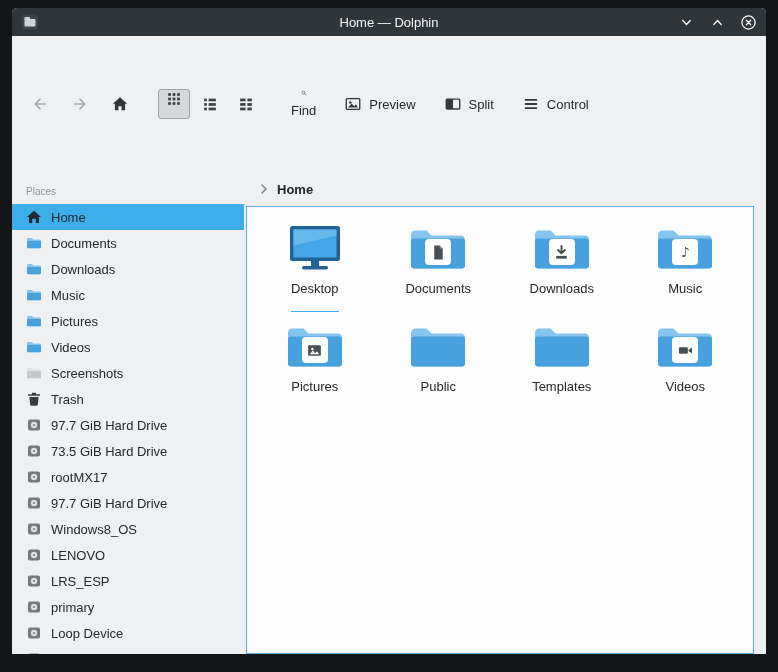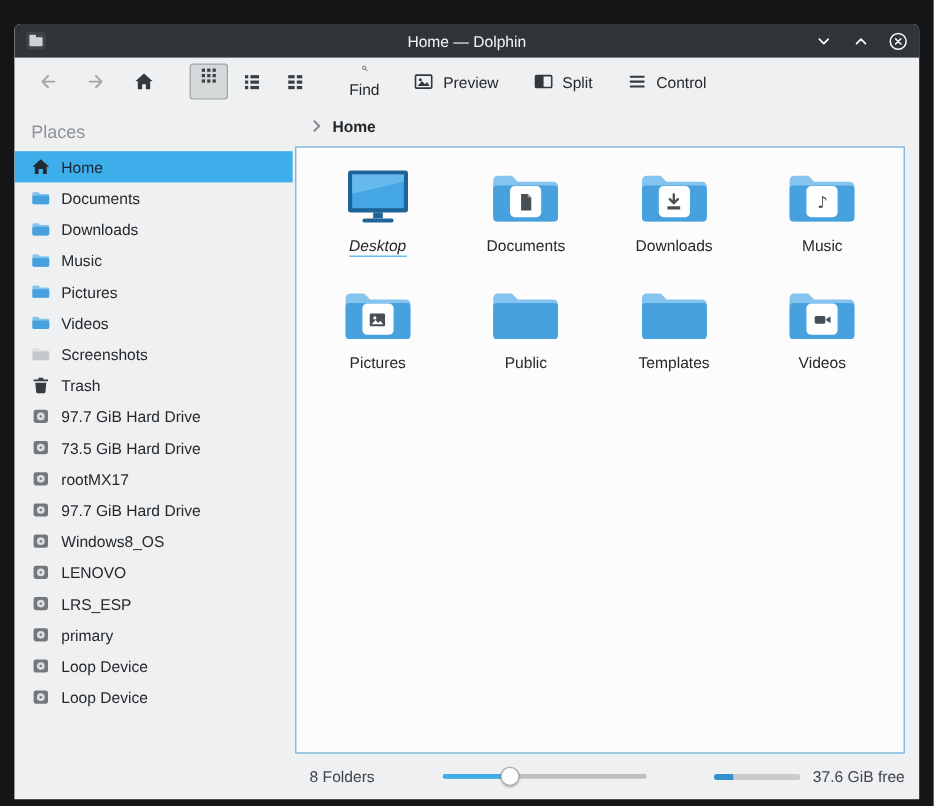--- a/index.html
+++ b/index.html
@@ -4,26 +4,27 @@
 <style>
   * { box-sizing: border-box; margin: 0; padding: 0; }
   html, body { width: 778px; height: 672px; }
   body {
     background: #131517;
     font-family: "Liberation Sans", sans-serif;
     overflow: hidden;
     position: relative;
   }
   .window {
-    position: absolute; left: 12px; top: 20px;
+    position: absolute; left: 12px; top: 8px;
     width: 754px; height: 646px;
     display: flex; flex-direction: column;
     background: #eff0f1;
     border-radius: 5px 5px 0 0;
     overflow: hidden;
+    gap: 48px;
   }
   
   .titlebar {
     flex: 0 0 28px; height: 28px;
     background: #30353a;
     display: flex; align-items: center;
     padding: 0 9px; position: relative;
   }
   .app-icon { width: 18px; height: 18px; z-index: 1; }
   .app-icon svg { width: 18px; height: 18px; display: block; }
@@ -46,21 +47,21 @@
     background: transparent; border: 1px solid transparent; border-radius: 3px;
     font-family: inherit; font-size: 13px; color: #26292c;
   }
   .tbtn svg { width: 18px; height: 18px; display: block; }
   .tbtn.active { background: #d6d9da; border-color: #9fa3a6; }
   .ml8 { margin-left: 8px; } .ml14 { margin-left: 14px; }
   .ml22 { margin-left: 22px; flex-direction: column; } .ml4 { margin-left: 4px; }
   
   .main { flex: 1; display: flex; min-height: 0; }
   .sidebar { flex: 0 0 232px; width: 232px; padding-top: 5px; overflow: hidden; }
-  .section-header { padding: 9px 14px 7px; font-size: 15px; color: #8f9396; }
+  .section-header { padding: 9px 14px 7px; font-size: 10px; color: #8f9396; }
   .section-header.devices { margin-top: 8px; }
   .place-item {
     height: 26px; display: flex; align-items: center; gap: 9px;
     padding: 0 6px 0 14px; font-size: 13px; color: #26292c; cursor: default;
     white-space: nowrap;
   }
   .place-item.selected { background: #3daee9; color: #1a2630; }
   .pi-icon { width: 16px; height: 16px; flex: 0 0 auto; }
   .pi-icon svg { width: 16px; height: 16px; display: block; }
   
@@ -75,21 +76,21 @@
   .fitem { display: flex; flex-direction: column; align-items: center; }
   .ficon { position: relative; width: 64px; height: 52px; margin-bottom: 7px; }
   .ficon svg.fsvg { width: 64px; height: 52px; display: block; }
   .emblem {
     position: absolute; left: 19px; top: 17px; width: 26px; height: 26px;
     background: #ffffff; border-radius: 4px;
     display: flex; align-items: center; justify-content: center;
   }
   .emblem svg { width: 17px; height: 17px; display: block; }
   .flabel { font-size: 13px; color: #26292c; }
-  .fitem.current .flabel span { border-bottom: 1px solid #3daee9; padding-bottom: 1px; font-style: italic; }
+  .fitem.current .flabel span { border-bottom: 1px solid #3daee9; padding-bottom: 15px; }
   
   .f-back { fill: #85c4ee; }
   .f-front { fill: #47a1de; }
   .g-back { fill: #dfe1e2; }
   .g-front { fill: #c5c8ca; }
   
   .statusbar {
     flex: 0 0 38px; display: flex; align-items: center;
     padding-left: 12px; gap: 10px; font-size: 13px; color: #41464b;
   }
@@ -526,31 +527,16 @@
                     <path d="M10.8 7.6 L14.2 5.2 V10.8 L10.8 8.4 z" fill="#474e54"></path>
                   </svg>
                 </span>
             </div>
             <div class="flabel"><span>Videos</span></div>
           </div>
 
         </div>
       </div>
 
-      <div class="statusbar">
-        <span class="status-count">8 Folders</span>
-        <div class="status-mid">
-          <div class="zoom-slider">
-            <div class="zoom-track">
-                <div class="zoom-fill" style="width: 33%;"></div>
-              </div>
-            <div class="zoom-thumb" style="left: calc(33% - 8px);"></div>
-          </div>
-        </div>
-        <div class="capacity">
-            <div class="cap-used" style="width: 22%;"></div>
-          </div>
-        <span class="status-free">37.6 GiB free</span>
-      </div>
 
     </div>
   </div>
 </div>
 
 </body></html>

